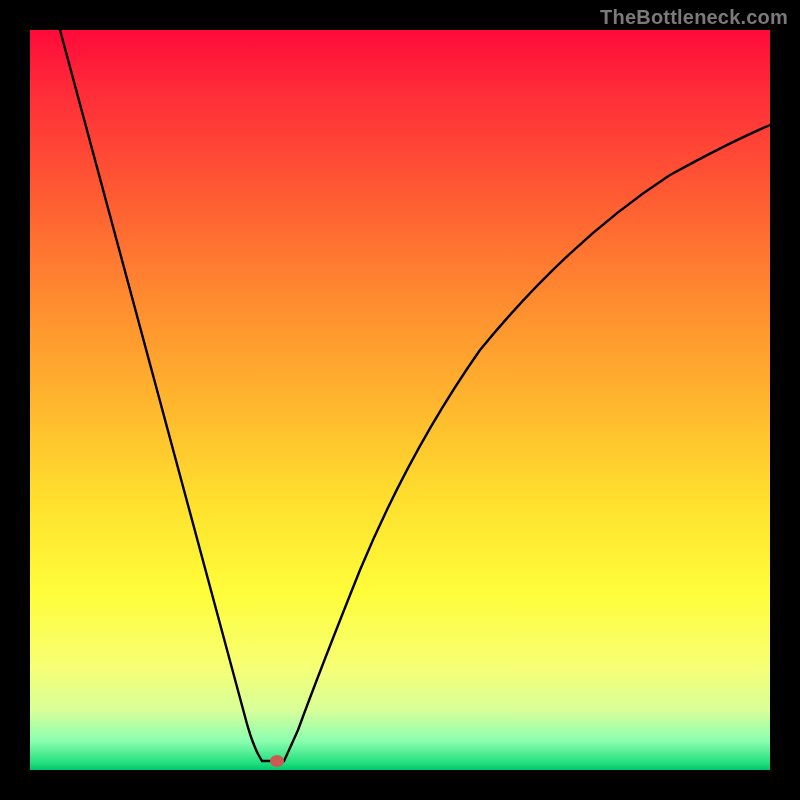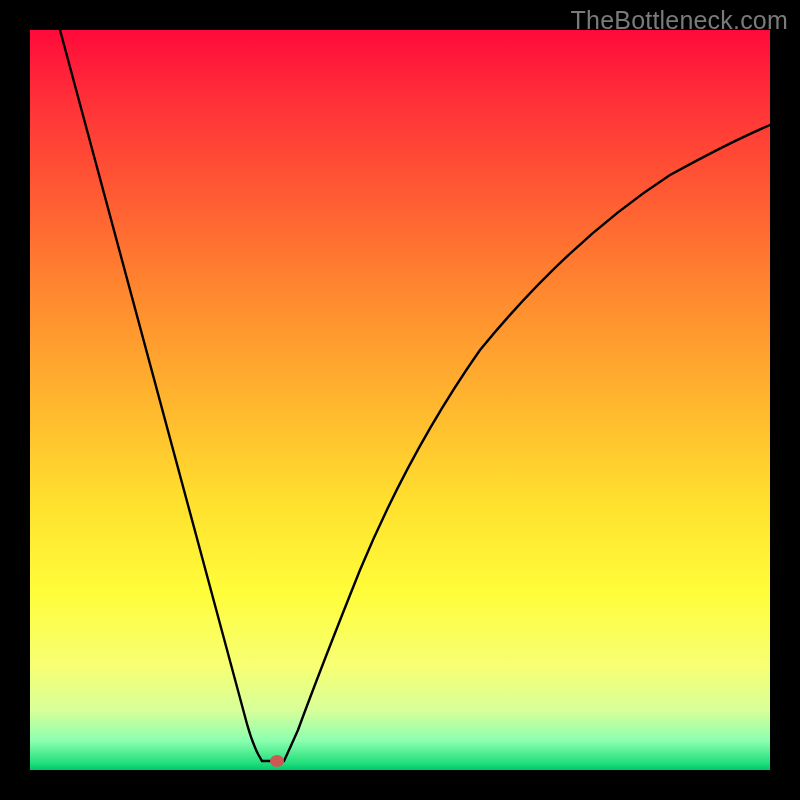--- a/index.html
+++ b/index.html
@@ -43,22 +43,22 @@
     left: 0;
     top: 0;
     width: 740px;
     height: 740px;
   }
   .watermark {
     position: absolute;
     top: 6px;
     right: 12px;
     color: #7a7a7a;
-    font-size: 25px;
-    font-weight: 400;
+    font-size: 20px;
+    font-weight: 700;
     letter-spacing: 0.2px;
     user-select: none;
   }
 </style>
 </head>
 <body>
 
 <div class="frame">
 
   <div class="plot-area">

